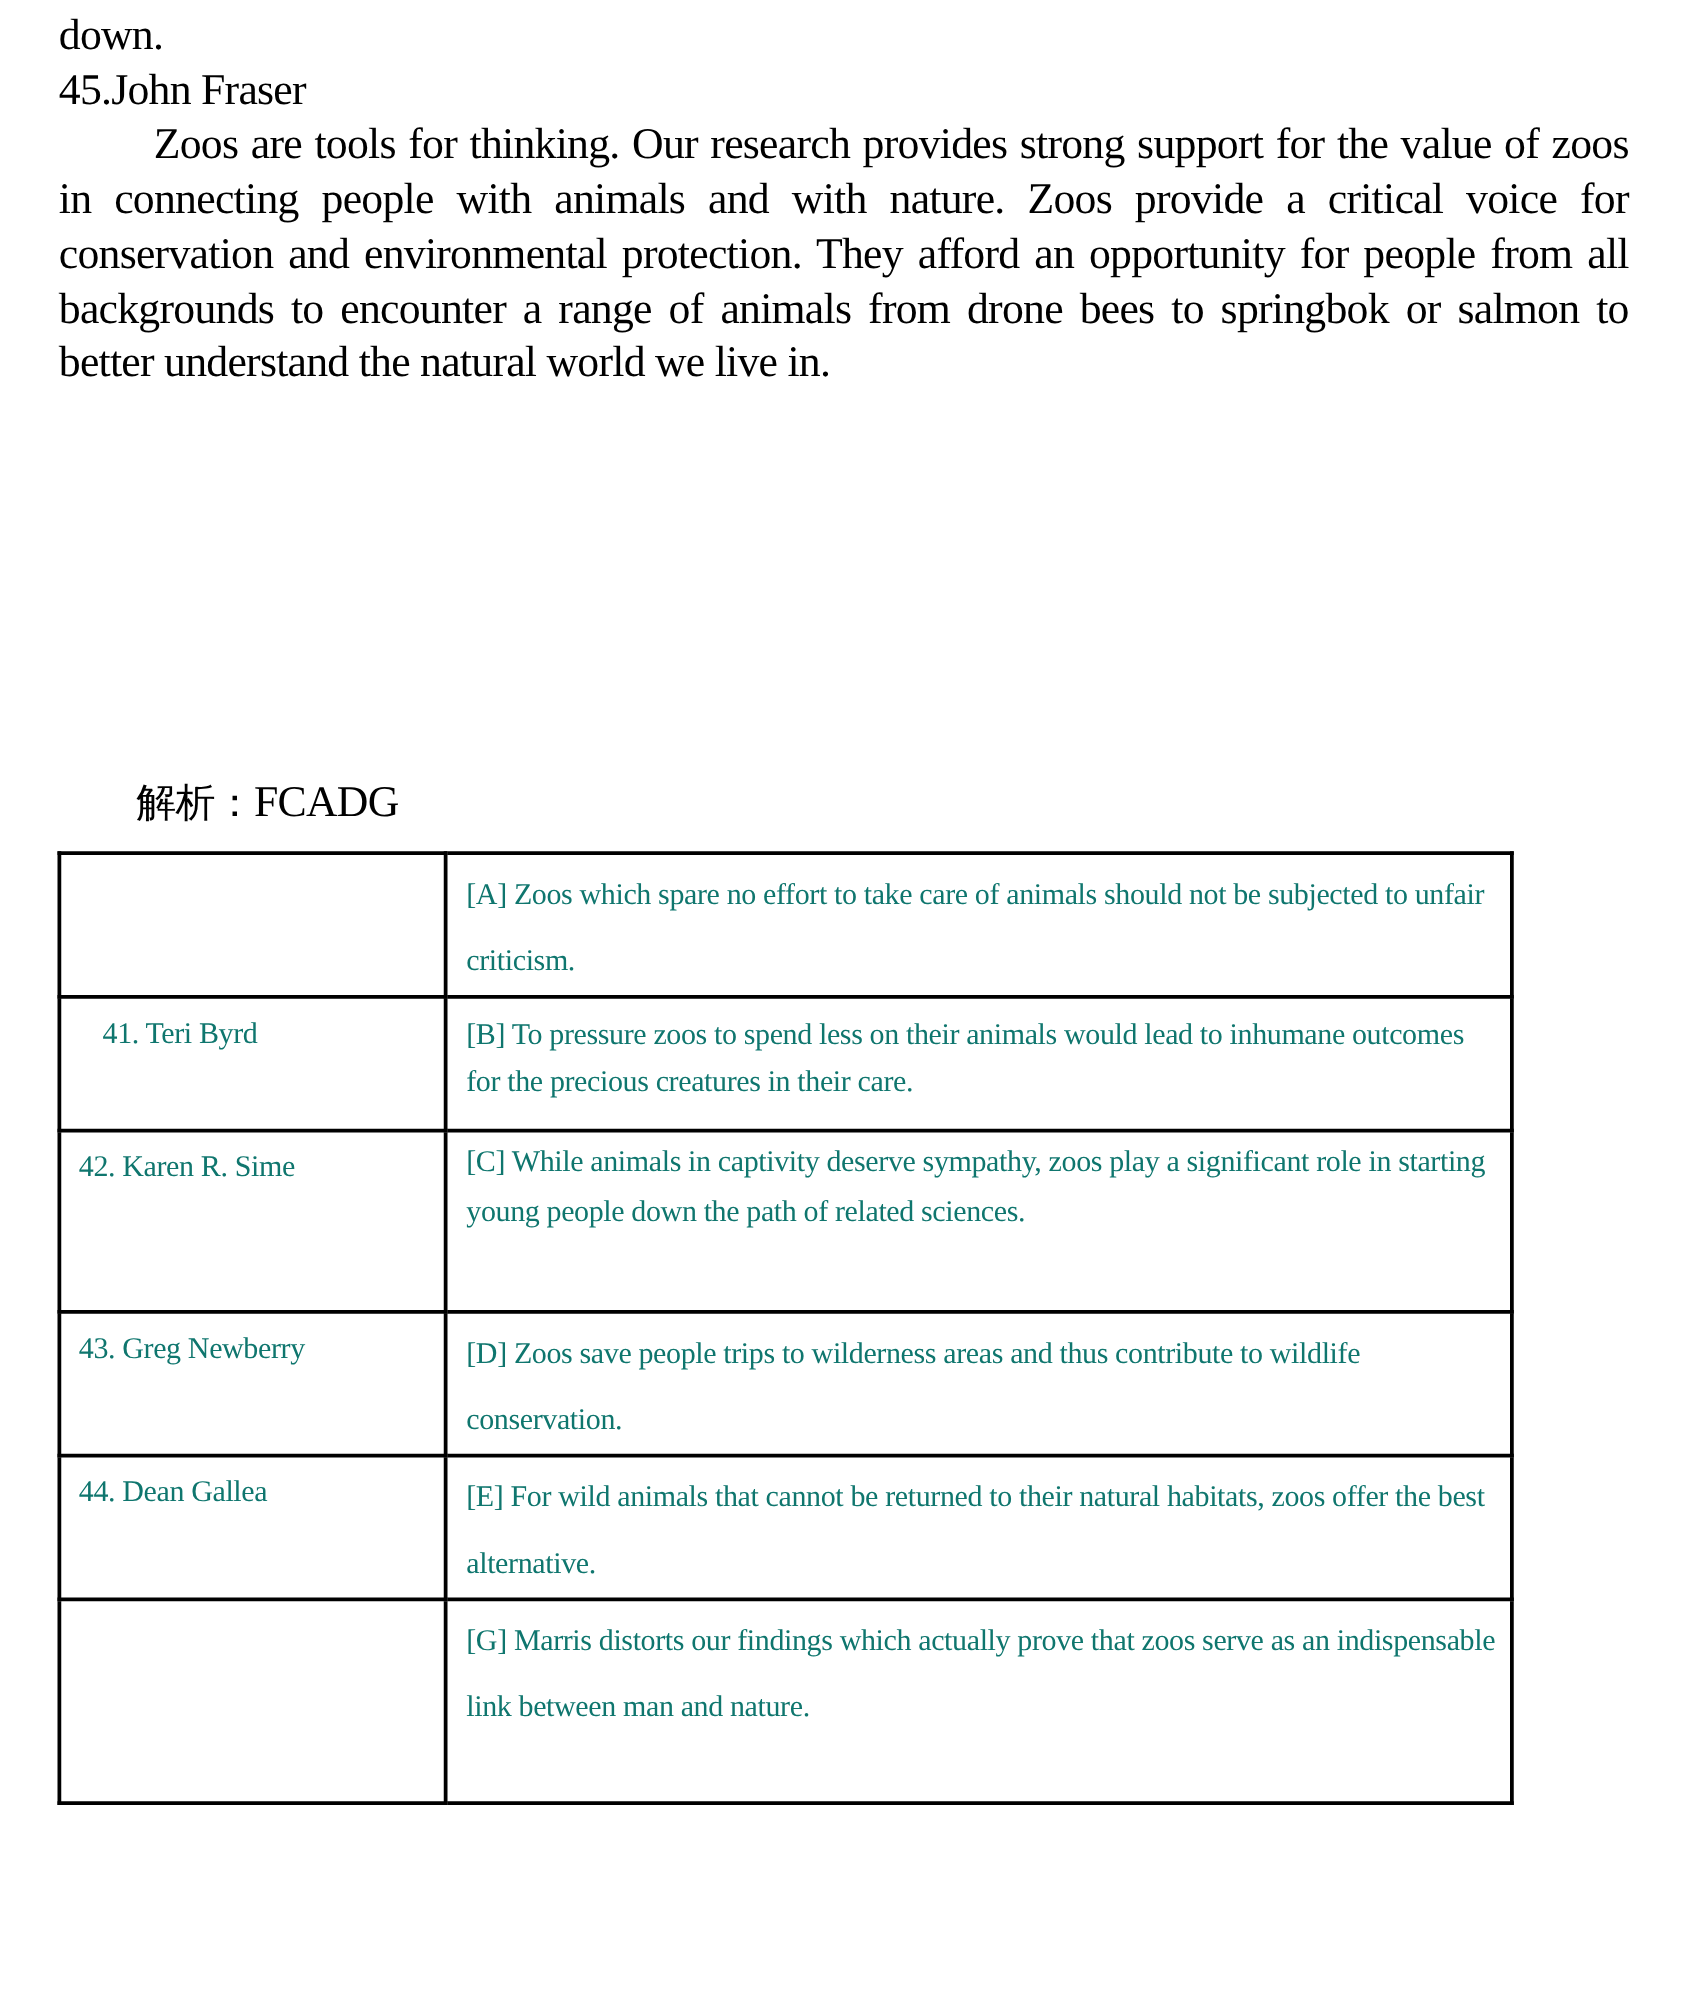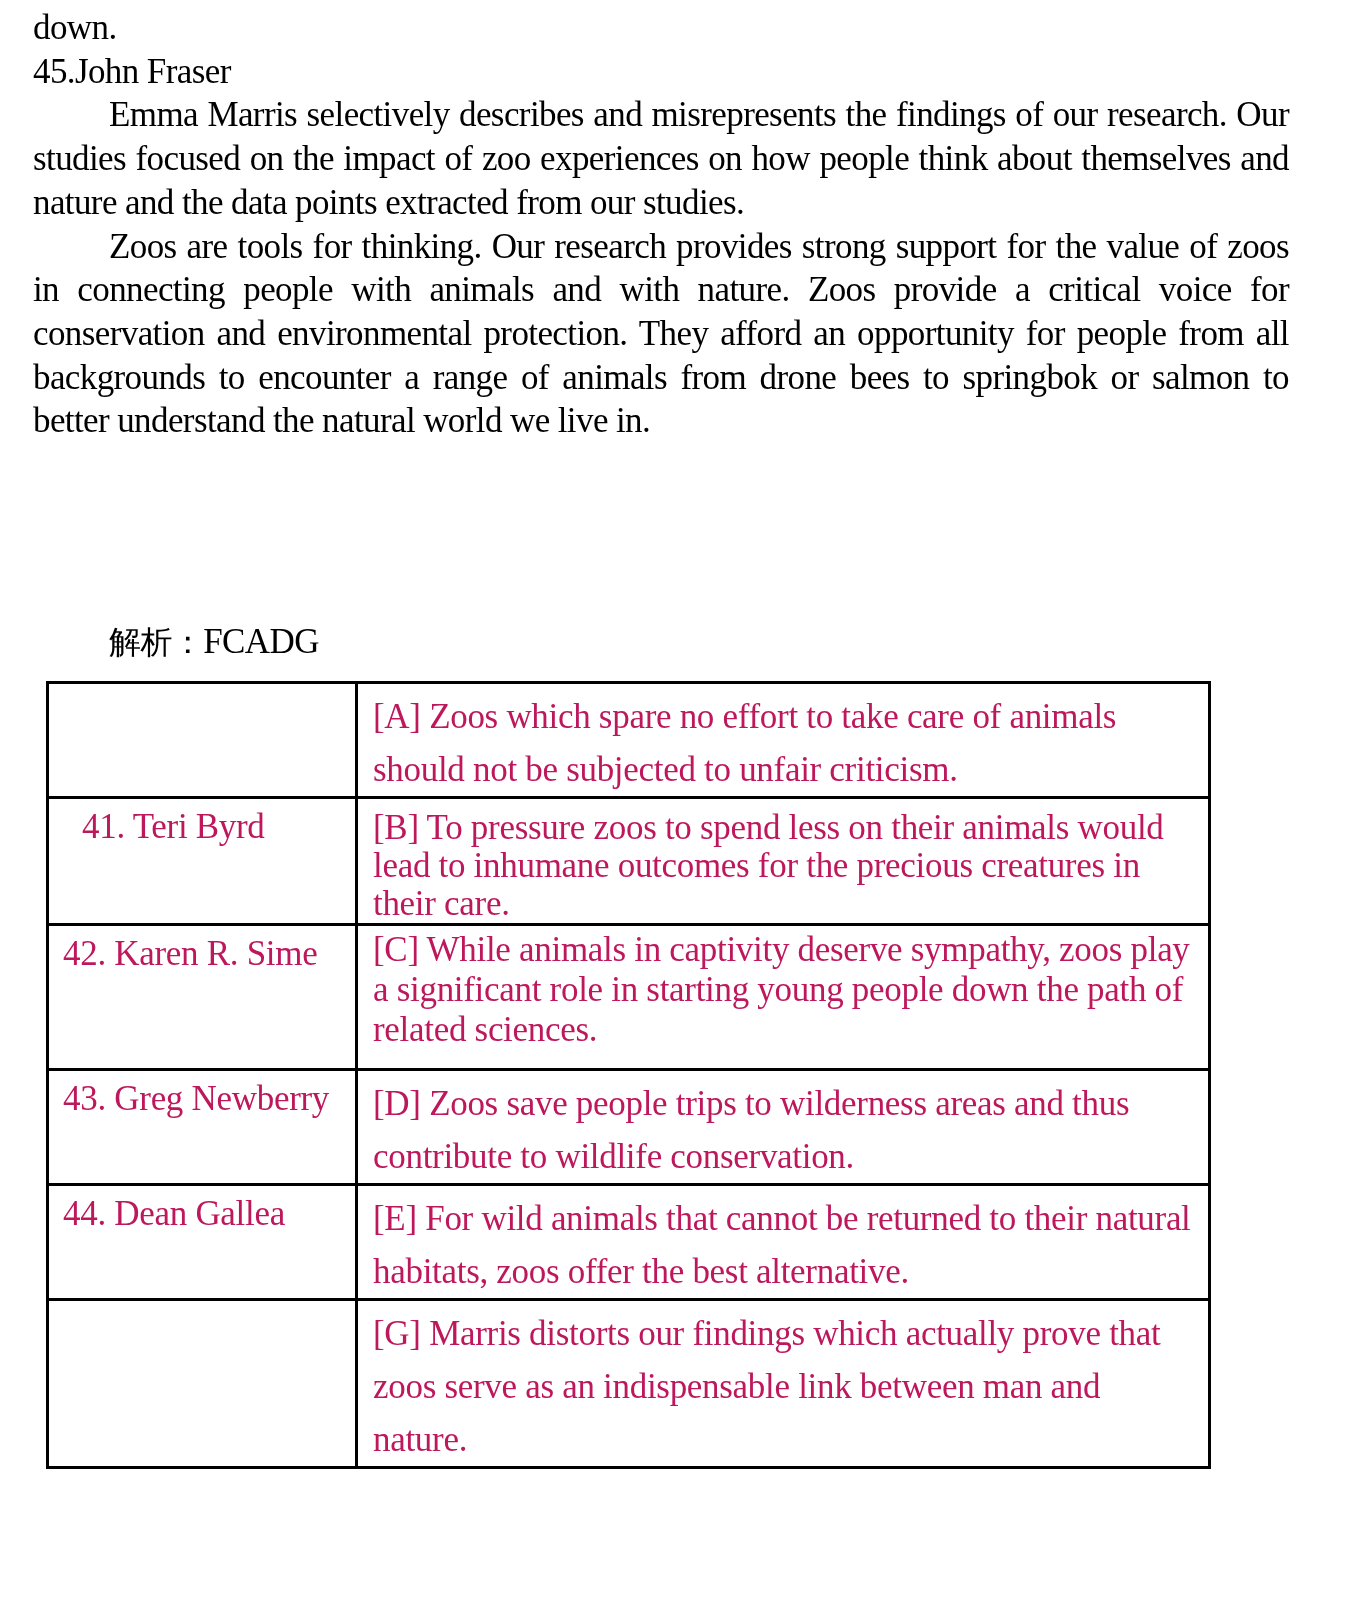--- a/index.html
+++ b/index.html
@@ -17,21 +17,21 @@
     }
     .page {
       position: absolute;
       left: 0;
       top: 0;
       width: 1364px;
       height: 1601px;
     }
     .passage {
       position: absolute;
-      left: 33px;
+      left: 47px;
       top: 6px;
       width: 1256px;
       font-size: 35px;
       line-height: 43.7px;
       letter-spacing: -0.6px;
     }
     .passage p {
       margin: 0;
       text-align: justify;
       text-align-last: left;
@@ -55,22 +55,22 @@
       font-size: 32px;
       margin-top: 36px;
     }
     table.matching {
       position: absolute;
       left: 46px;
       top: 681px;
       width: 1162px;
       border-collapse: collapse;
       table-layout: fixed;
-      font-size: 35px;
-      color: #be185d;
+      font-size: 24px;
+      color: #0f766e;
       letter-spacing: -0.3px;
     }
     table.matching td {
       border: 3px solid #000000;
       vertical-align: top;
       padding: 0;
     }
     table.matching col.c1 { width: 309px; }
     table.matching col.c2 { width: 853px; }
     .name-cell {
@@ -102,21 +102,20 @@
     tr.r6 { height: 163px; }
   </style>
 </head>
 <body>
 
 <div class="page">
 
   <div class="passage">
     <p>down.</p>
     <p class="heading">45.John Fraser</p>
-    <p class="indent">Emma Marris selectively describes and misrepresents the findings of our research. Our studies focused on the impact of zoo experiences on how people think about themselves and nature and the data points extracted from our studies.</p>
     <p class="indent">Zoos are tools for thinking. Our research provides strong support for the value of zoos in connecting people with animals and with nature. Zoos provide a critical voice for conservation and environmental protection. They afford an opportunity for people from all backgrounds to encounter a range of animals from drone bees to springbok or salmon to better understand the natural world we live in.</p>
   </div>
 
   <div class="answer">
     <span class="label">解析：</span><span>FCADG</span>
   </div>
 
   <table class="matching">
     <colgroup>
       <col class="c1">

